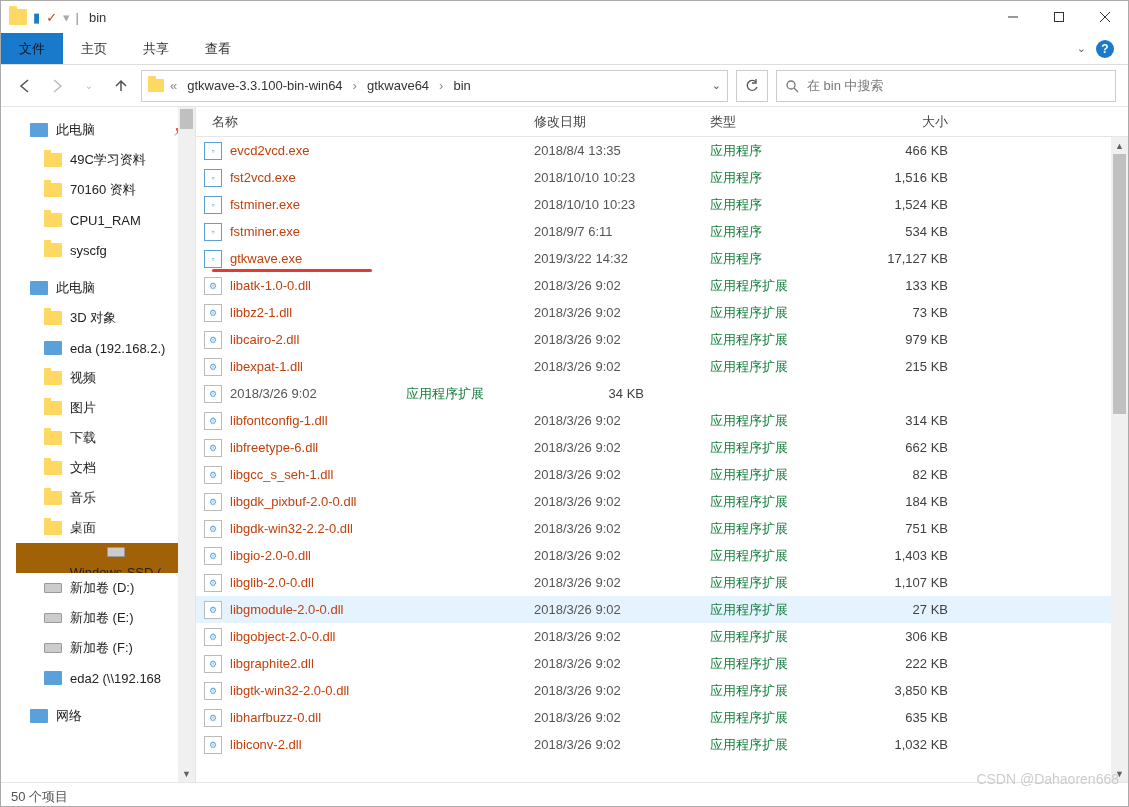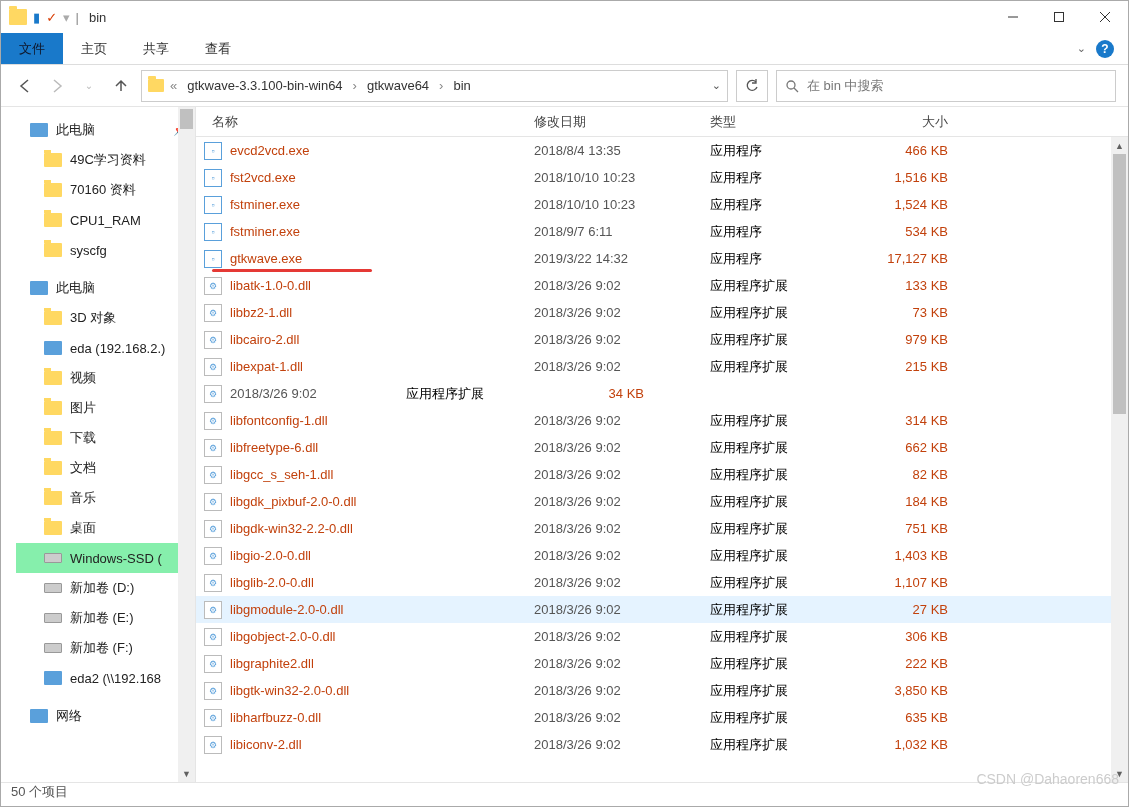--- a/index.html
+++ b/index.html
@@ -28,21 +28,21 @@
 .crumb{color:#333;padding:0 4px;}
 .crumb-sep{color:#888;}
 .addr-right{margin-left:auto;display:flex;align-items:center;gap:4px;color:#555;}
 .refresh-box{width:32px;height:32px;border:1px solid #ccc;display:flex;align-items:center;justify-content:center;color:#555;}
 .searchbox{width:340px;height:32px;border:1px solid #ccc;display:flex;align-items:center;padding:0 8px;gap:8px;color:#777;}
 
 .body{flex:1;display:flex;overflow:hidden;}
 .navpane{width:195px;border-right:1px solid #e5e5e5;overflow:hidden;position:relative;}
 .navpane .nav-item{display:flex;align-items:center;gap:8px;padding:4px 8px 4px 28px;color:#222;white-space:nowrap;overflow:hidden;text-overflow:ellipsis;height:30px;margin-left:15px;}
 .navpane .nav-item.group{padding-left:14px;margin-top:8px;}
-.navpane .nav-item.selected{background:#86efac;}
+.navpane .nav-item.selected{background:#a16207;flex-direction:column;}
 .nav-icon{width:18px;height:14px;flex-shrink:0;}
 .nav-folder{background:#ffd862;border-radius:1px;position:relative;}
 .nav-folder:before{content:"";position:absolute;top:-3px;left:0;width:7px;height:3px;background:#ffd862;}
 .nav-computer{background:#5aa0db;border-radius:1px;}
 .nav-disk{background:#ccc;border:1px solid #999;height:10px;border-radius:1px;}
 .nav-cloud{background:#0078d4;border-radius:5px;height:12px;}
 .nav-net{background:#5aa0db;height:14px;border-radius:1px;}
 .nav-scroll{position:absolute;right:0;top:0;bottom:0;width:17px;background:#f0f0f0;}
 .nav-scroll .thumb{position:absolute;left:2px;right:2px;top:2px;height:20px;background:#c0c0c0;}
 .nav-scroll .arrow{position:absolute;left:0;right:0;height:17px;display:flex;align-items:center;justify-content:center;color:#606060;font-size:9px;}
@@ -53,28 +53,28 @@
 .col-date{width:176px;font-family:Liberation Serif, serif;}
 .col-type{width:152px;}
 .col-size{width:92px;text-align:right;padding-right:6px;}
 .filelist{flex:1;overflow:hidden;}
 .row{display:flex;align-items:center;height:27px;padding-left:8px;}
 .row.highlighted{background:#e5f3ff;}
 .file-icon{width:18px;height:18px;margin-right:8px;border:1px solid #bbb;background:#fff;display:flex;align-items:center;justify-content:center;font-size:9px;color:#5aa0db;}
 .file-icon.exe{border-color:#5aa0db;color:#5aa0db;}
 .fname{width:304px;color:#c2410c;white-space:nowrap;overflow:hidden;}
 .fdate{width:176px;color:#555;}
-.ftype{width:152px;color:#000000;}
-.fsize{width:92px;text-align:right;color:#c2410c;padding-right:6px;}
+.ftype{width:152px;color:#15803d;}
+.fsize{width:92px;text-align:right;color:#404040;padding-right:6px;}
 .underline{position:absolute;height:3px;background:#e53935;border-radius:2px;}
 .file-scroll{position:absolute;right:0;top:30px;bottom:0;width:17px;background:#f0f0f0;}
 .file-scroll .thumb{position:absolute;left:2px;right:2px;top:17px;height:260px;background:#c0c0c0;}
 .file-scroll .arrow{position:absolute;left:0;right:0;height:17px;display:flex;align-items:center;justify-content:center;color:#606060;font-size:9px;}
 
-.statusbar{height:24px;border-top:1px solid #e5e5e5;display:flex;align-items:flex-start;padding:0 10px;color:#555;font-size:12px;gap:20px;}
+.statusbar{height:24px;border-top:1px solid #e5e5e5;display:flex;align-items:flex-end;padding:0 10px;color:#555;font-size:12px;gap:20px;}
 .watermark{position:absolute;right:10px;bottom:20px;color:#ccc;font-size:14px;pointer-events:none;}
 .pin-icon{color:#666;}
 svg{display:block;}
 </style>
 </head>
 <body>
 
 <div class="window">
 
   <div class="titlebar">

